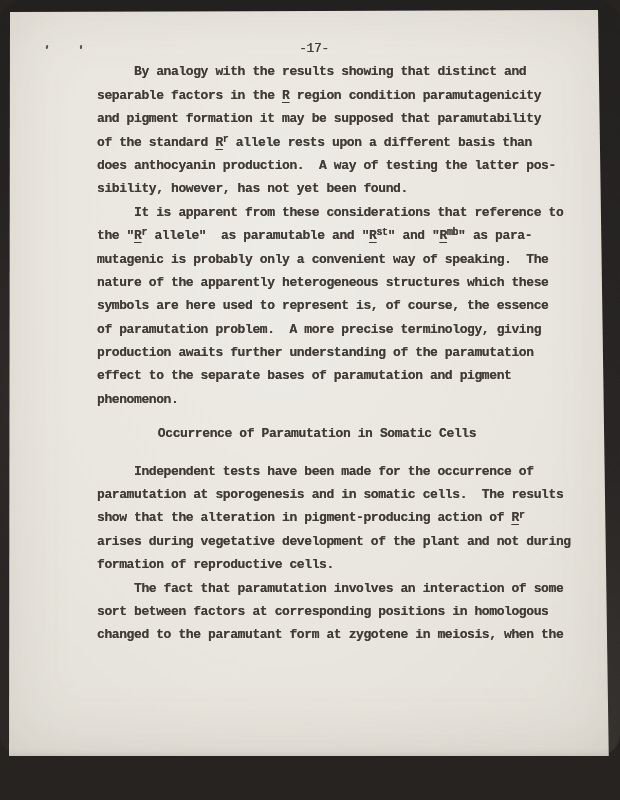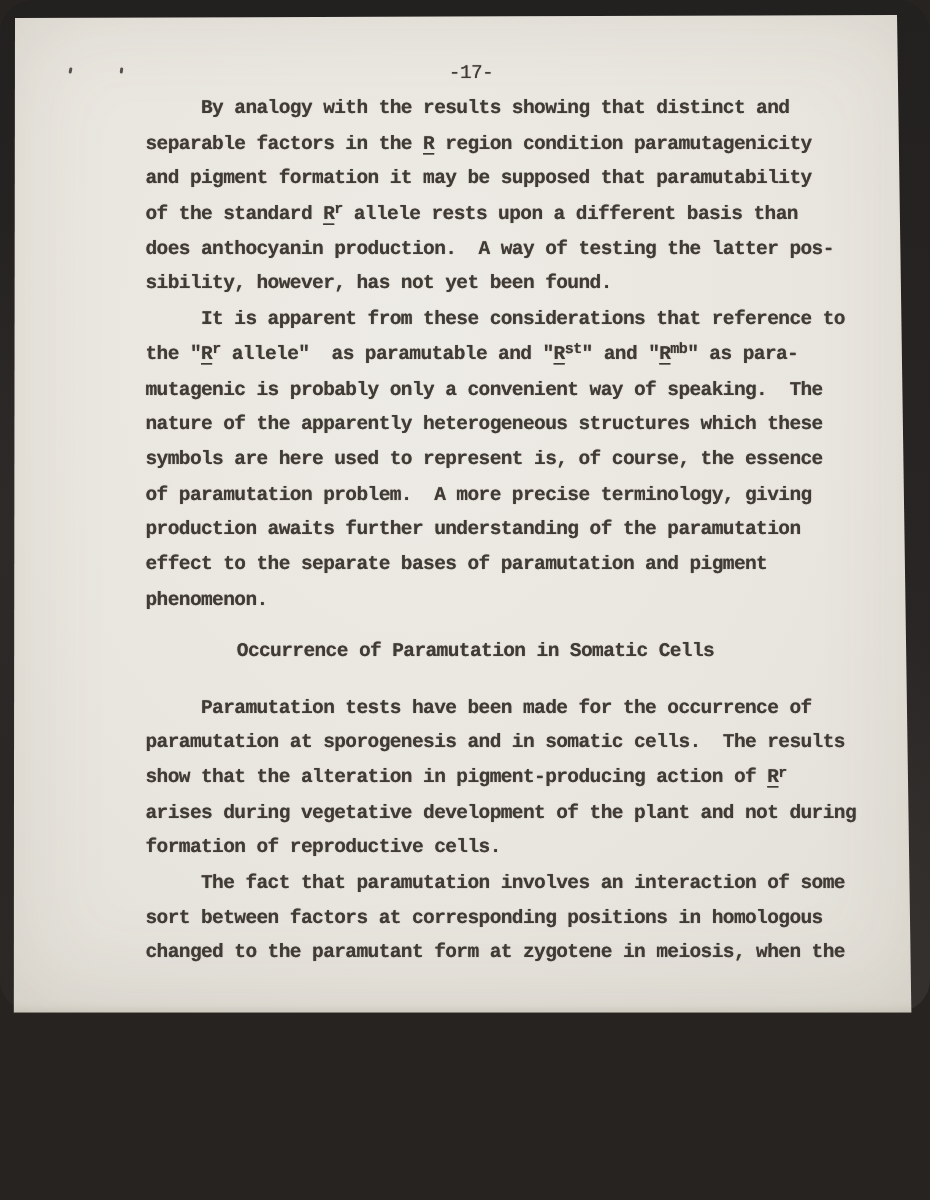--- a/index.html
+++ b/index.html
@@ -10,21 +10,21 @@
     overflow: hidden;
   }
   body {
     font-family: "Liberation Mono", "DejaVu Sans Mono", monospace;
     background: #262321;
   }
   .scan-bg {
     position: absolute;
     inset: 0;
     width: 620px;
-    height: 675px;
+    height: 756px;
     background:
       radial-gradient(circle at 75% 97%, rgba(105,98,92,0.30), rgba(0,0,0,0) 35%),
       radial-gradient(circle at 10% 50%, rgba(80,75,70,0.18), rgba(0,0,0,0) 30%),
       linear-gradient(180deg, #232020 0%, #282524 55%, #2b2826 100%);
     border-radius: 22px;
   }
   .paper {
     position: absolute;
     inset: 0;
     clip-path: polygon(10px 12px, 598px 10px, 609px 775px, 9px 776px);
@@ -109,21 +109,21 @@
             <div class="line">symbols are here used to represent is, of course, the essence</div>
             <div class="line">of paramutation problem.  A more precise terminology, giving</div>
             <div class="line">production awaits further understanding of the paramutation</div>
             <div class="line">effect to the separate bases of paramutation and pigment</div>
             <div class="line">phenomenon.</div>
           </div>
           <div class="para heading">
             <div class="line">Occurrence of Paramutation in Somatic Cells</div>
           </div>
           <div class="para">
-            <div class="line">     Paramutation tests have been made for the occurrence of</div>
+            <div class="line">     Independent tests have been made for the occurrence of</div>
             <div class="line">paramutation at sporogenesis and in somatic cells.  The results</div>
             <div class="line">show that the alteration in pigment-producing action of <u>R</u><sup>r</sup></div>
             <div class="line">arises during vegetative development of the plant and not during</div>
             <div class="line">formation of reproductive cells.</div>
           </div>
           <div class="para">
             <div class="line">     The fact that paramutation involves an interaction of some</div>
             <div class="line">sort between factors at corresponding positions in homologous</div>
             <div class="line">changed to the paramutant form at zygotene in meiosis, when the</div>
           </div>

